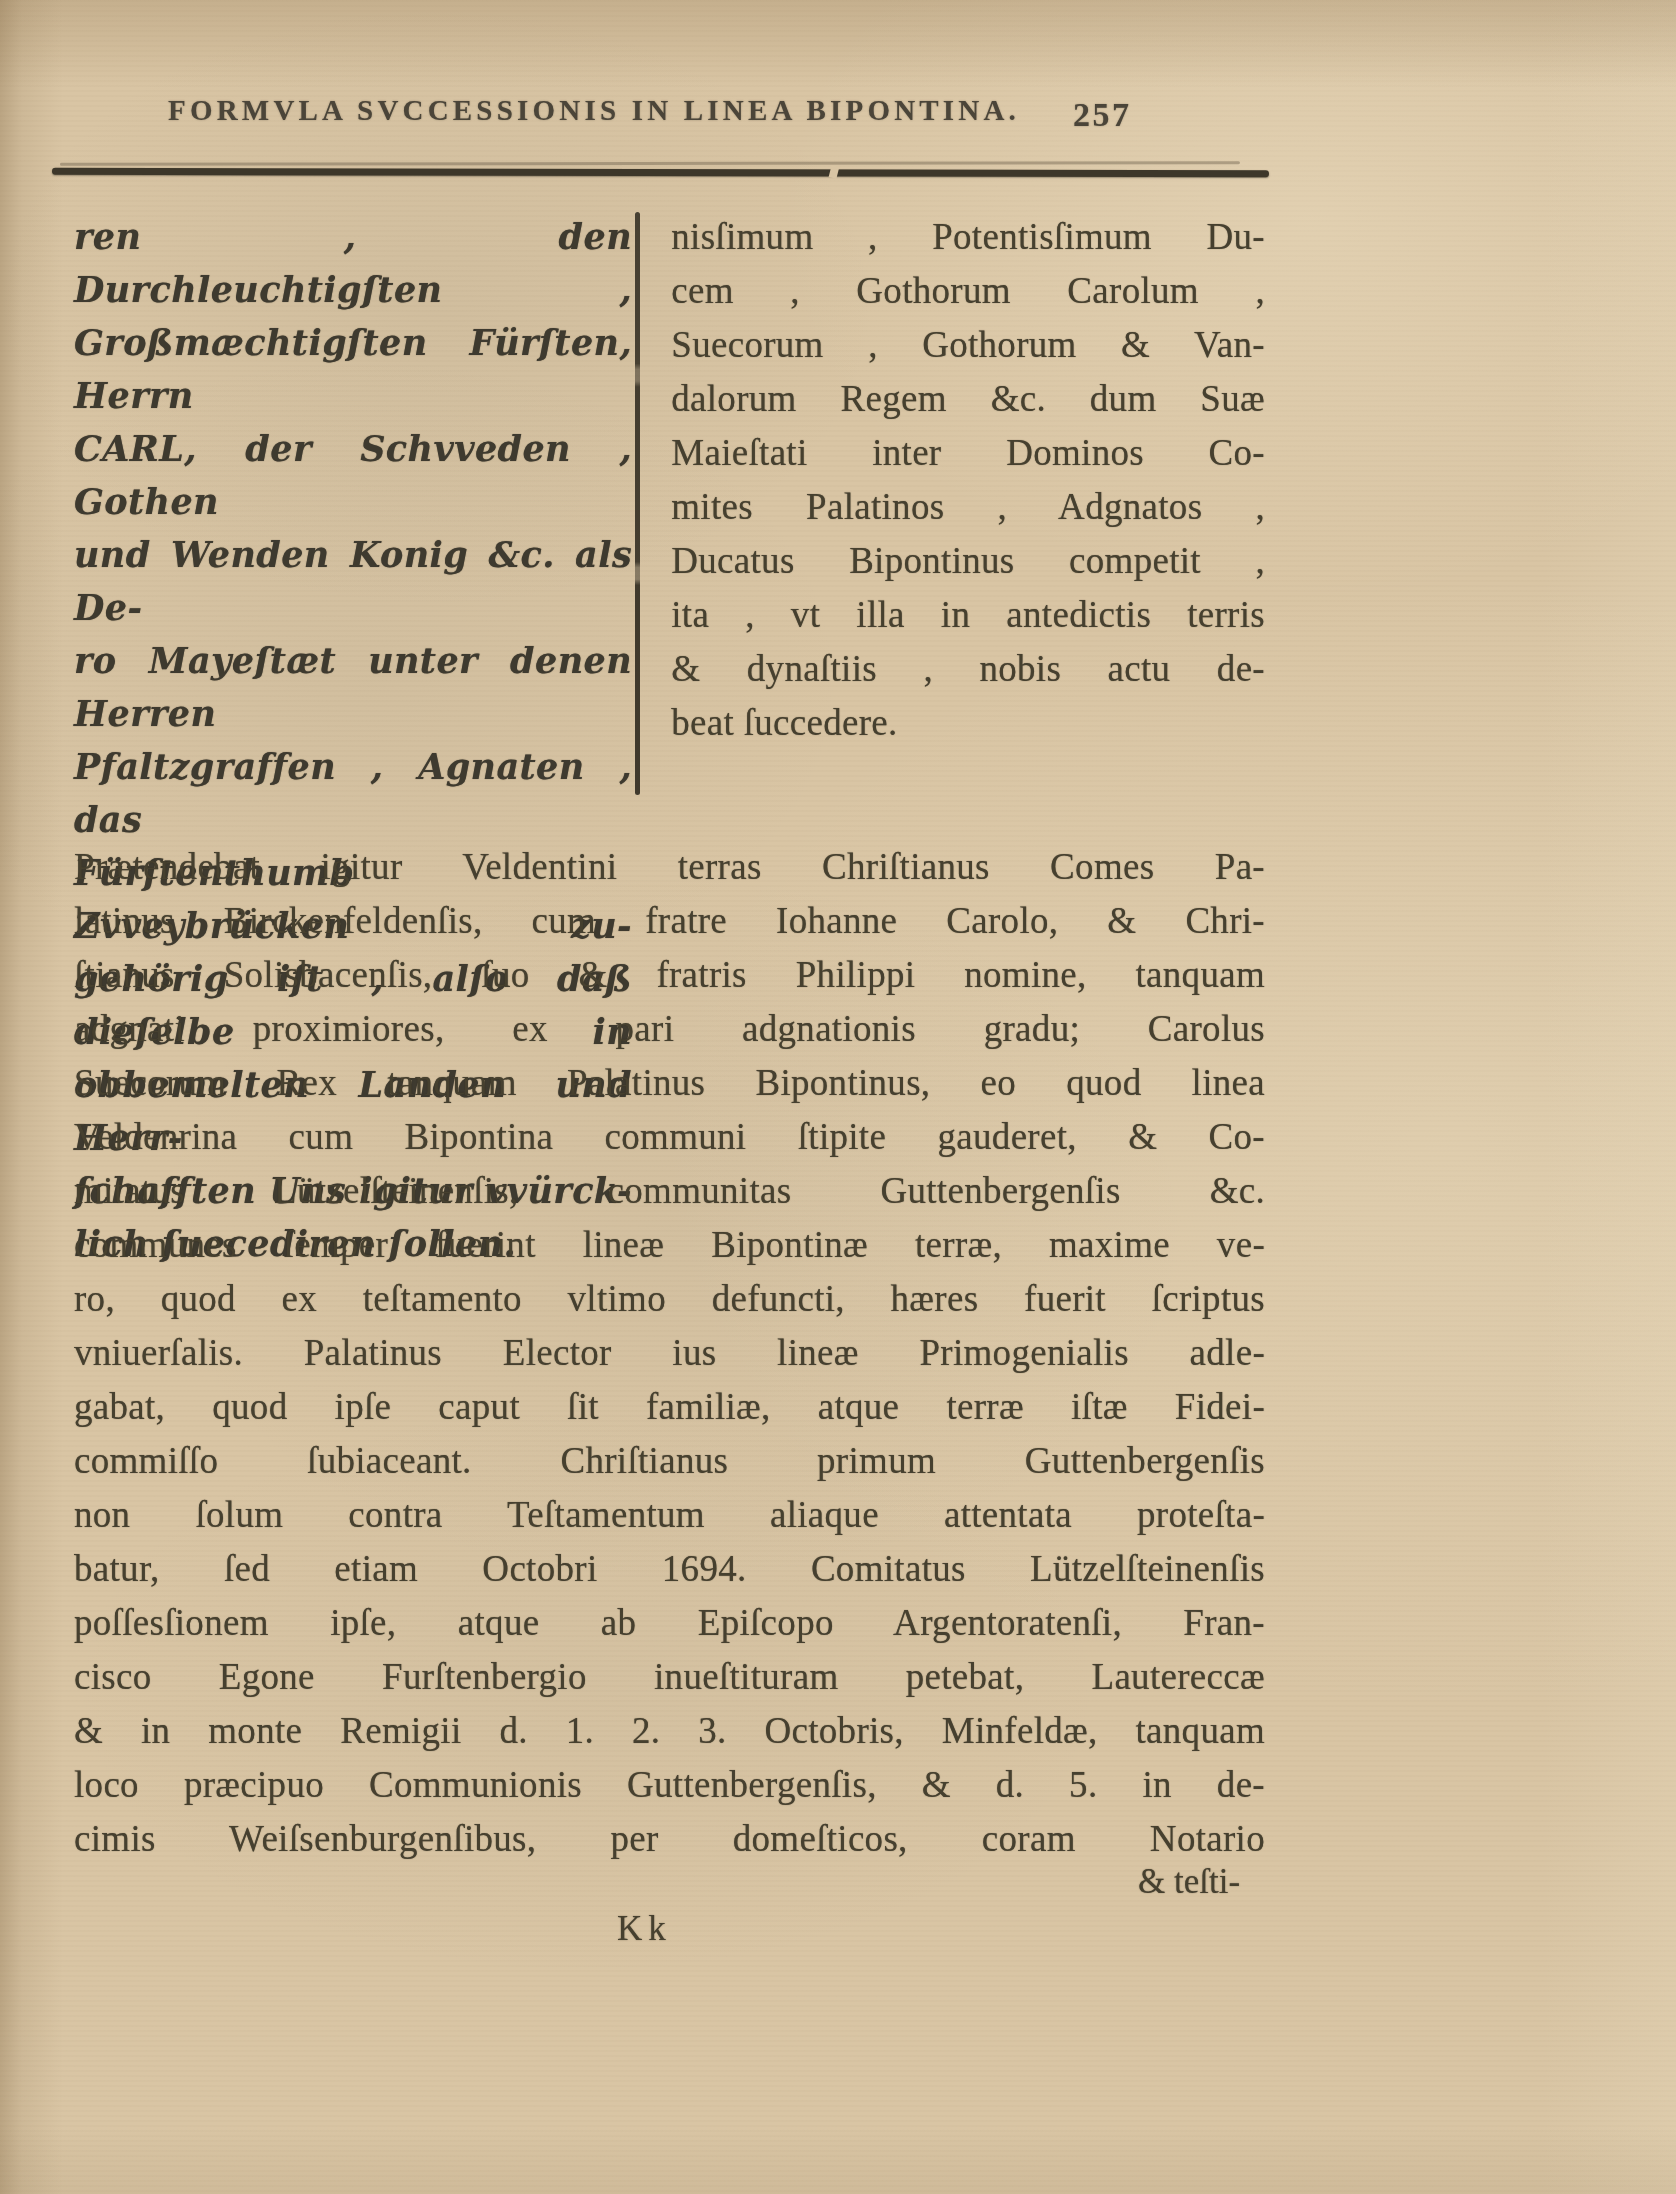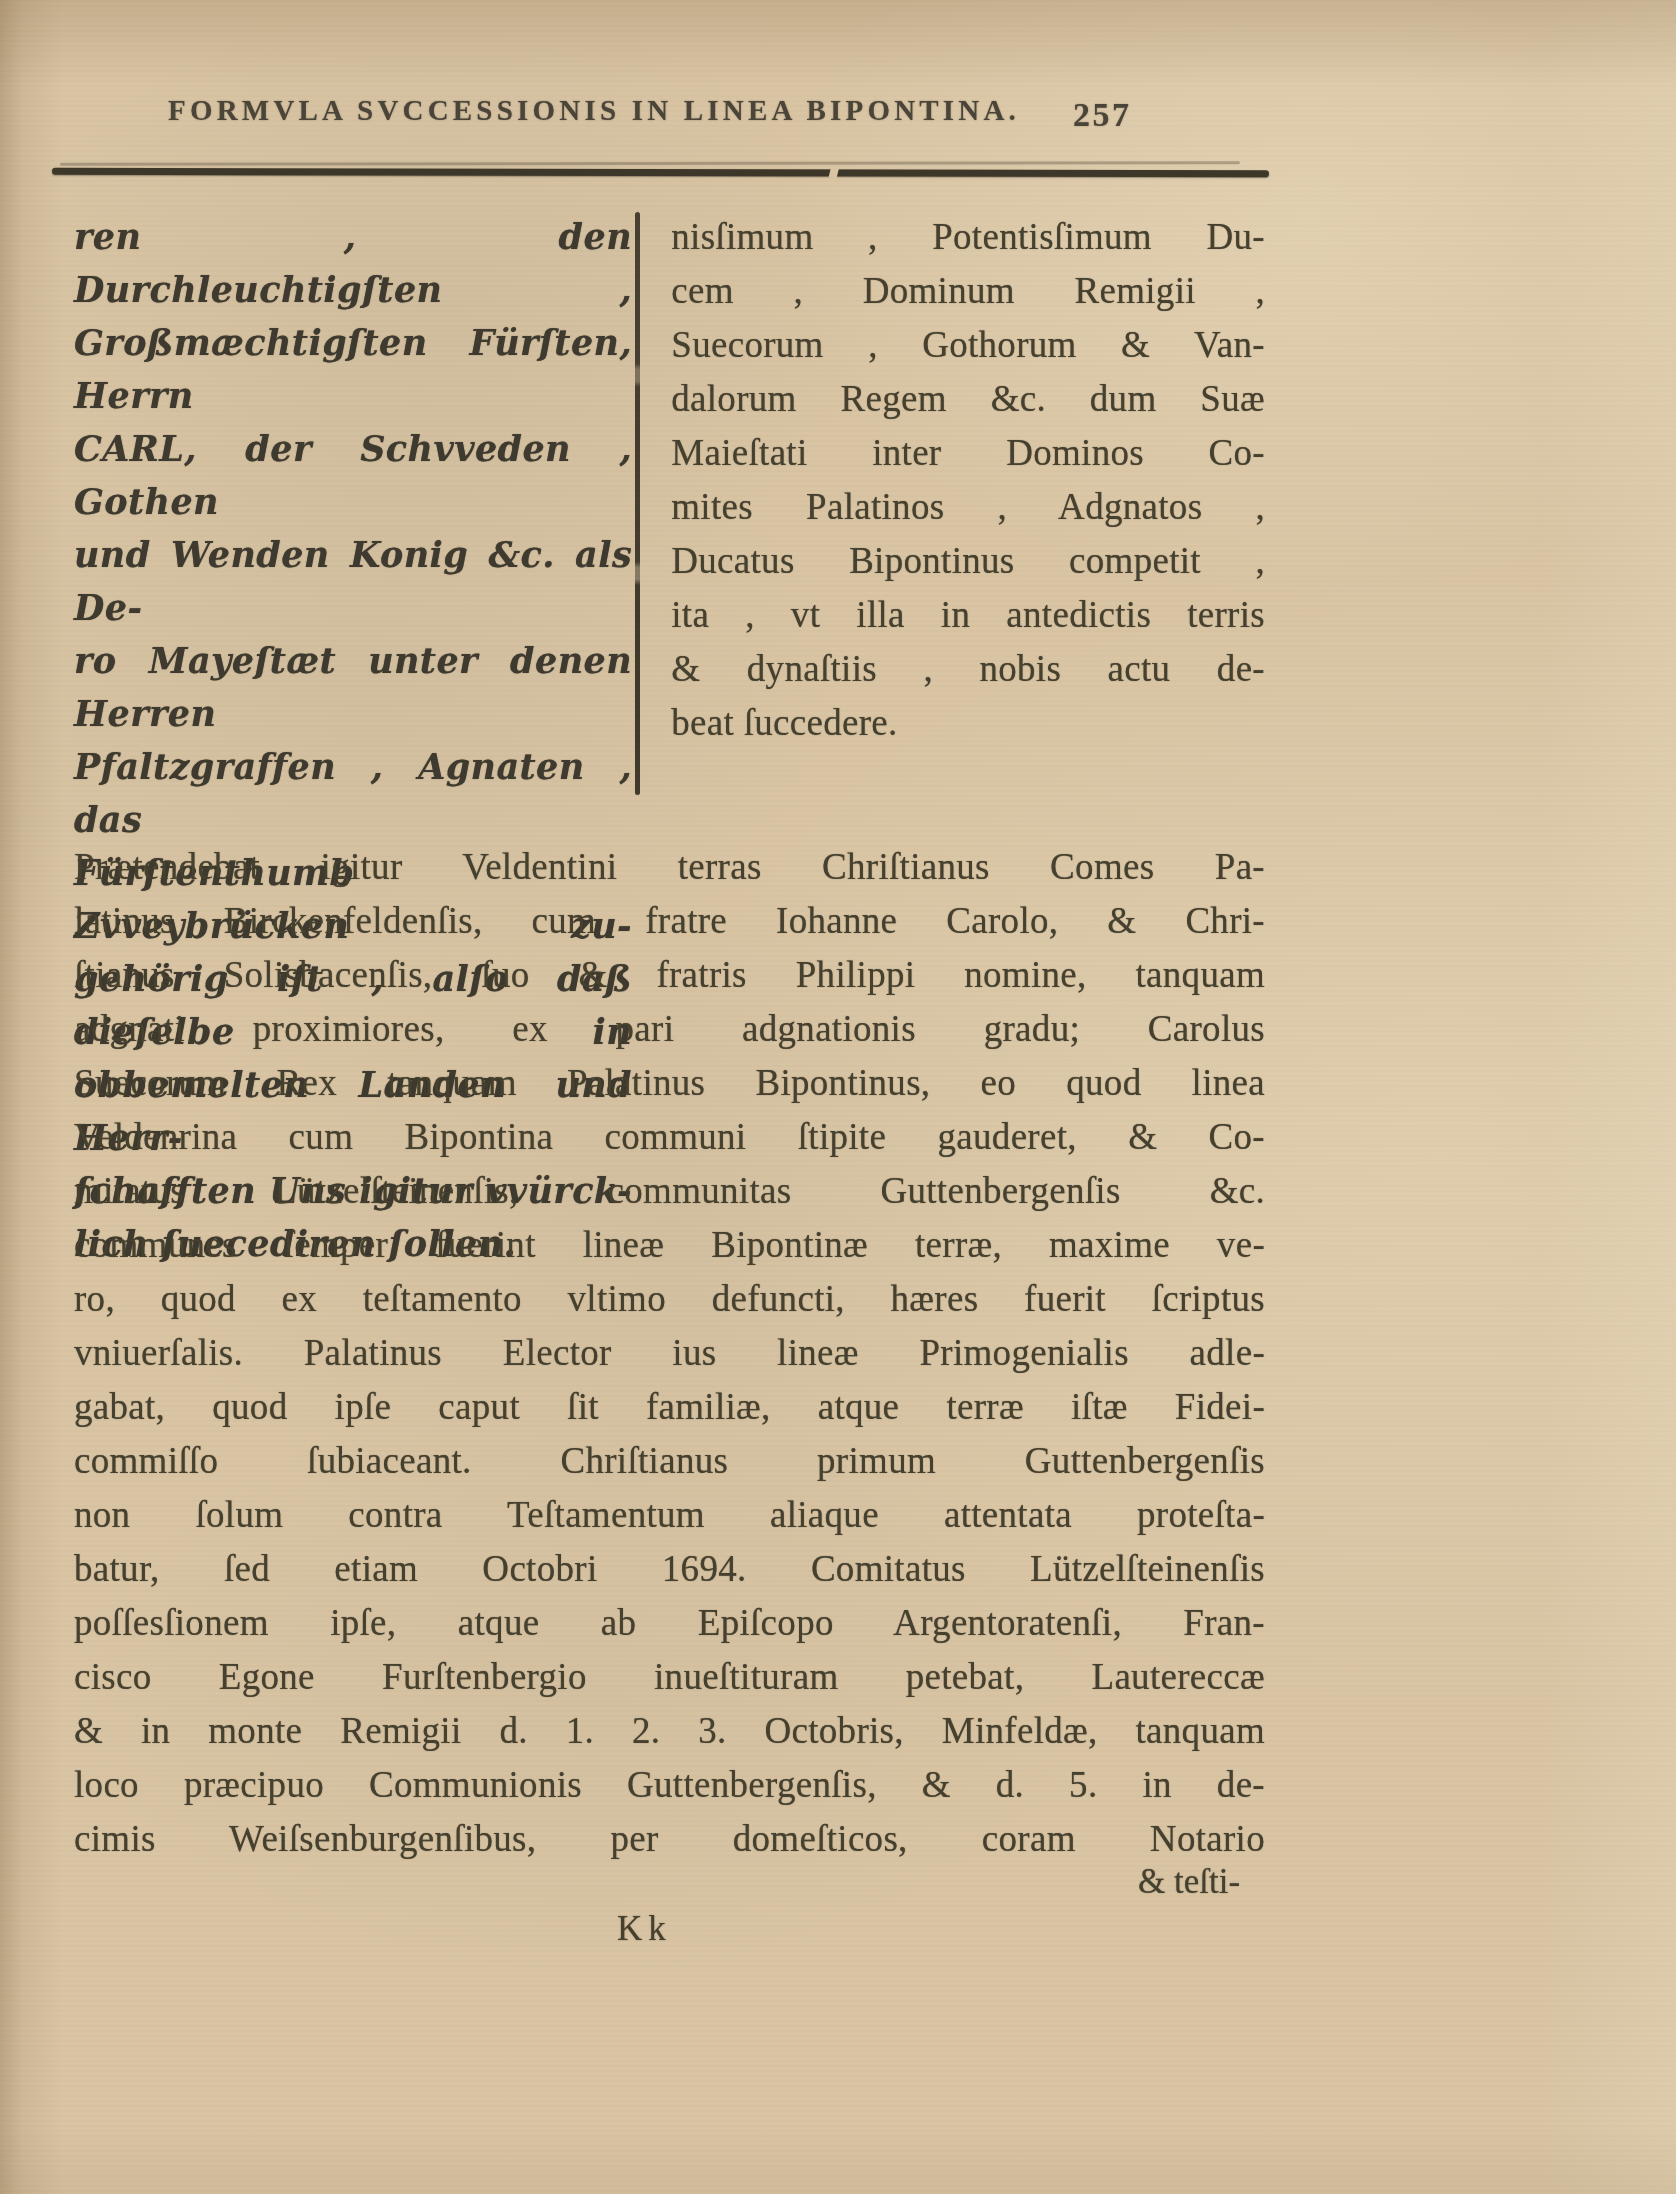--- a/index.html
+++ b/index.html
@@ -199,21 +199,21 @@
         <div class="tline">Pfaltzgraffen , Agnaten , das</div>
         <div class="tline">Fürſtenthumb Zvveybrücken zu-</div>
         <div class="tline">gehörig iſt , alſo daß dieſelbe in</div>
         <div class="tline">obbemelten Landen und Herr-</div>
         <div class="tline">ſchafften Uns igitur vvürck-</div>
         <div class="tline">lich ſuecediren ſollen.</div>
       </div>
     <div class="col-divider"></div>
     <div class="col-latin">
         <div class="tline">nisſimum , Potentisſimum Du-</div>
-        <div class="tline">cem , Dominum Remigii ,</div>
+        <div class="tline">cem , Gothorum Carolum ,</div>
         <div class="tline">Suecorum , Gothorum &amp; Van-</div>
         <div class="tline">dalorum Regem &amp;c. dum Suæ</div>
         <div class="tline">Maieſtati inter Dominos Co-</div>
         <div class="tline">mites Palatinos , Adgnatos ,</div>
         <div class="tline">Ducatus Bipontinus competit ,</div>
         <div class="tline">ita , vt illa in antedictis terris</div>
         <div class="tline">&amp; dynaſtiis , nobis actu de-</div>
         <div class="tline">beat ſuccedere.</div>
       </div>
   </div>

